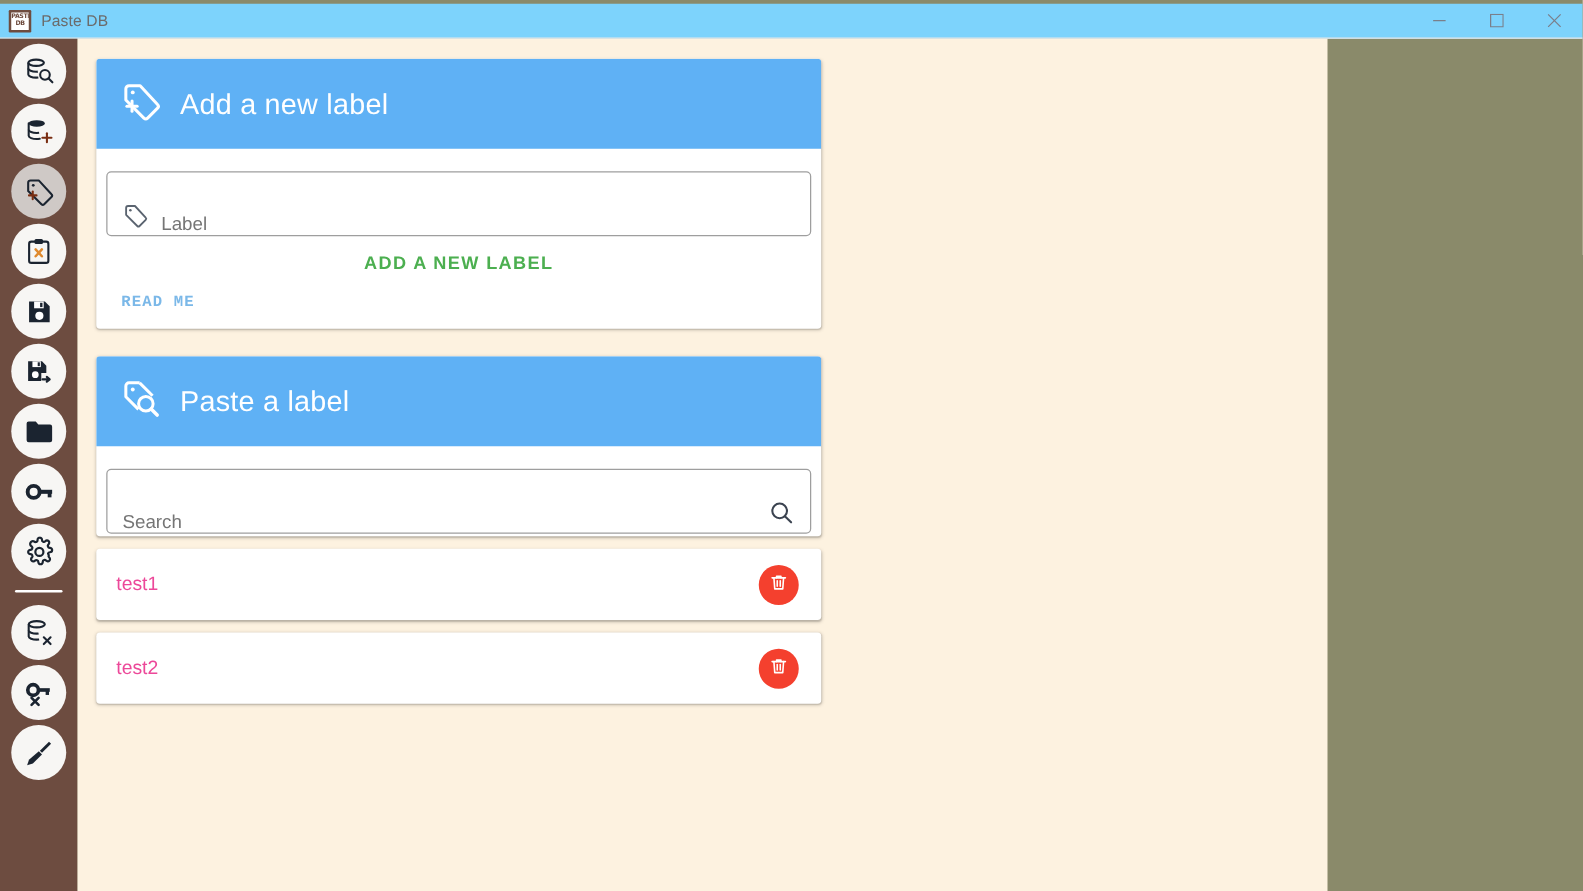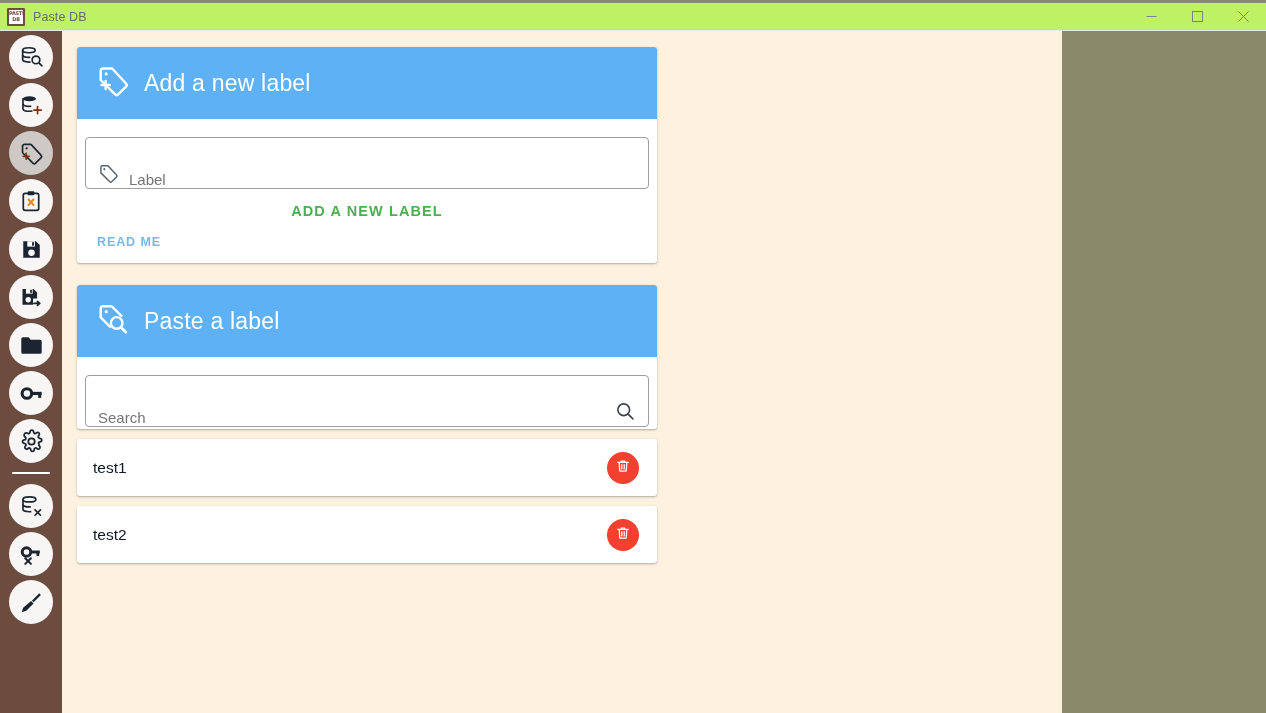--- a/index.html
+++ b/index.html
@@ -10,21 +10,21 @@
     overflow: hidden;
     font-family: "Liberation Sans", sans-serif;
     background: #8a8a6a;
   }
 
   
   #titlebar {
     position: absolute;
     top: 3px; left: 0;
     width: 1266px; height: 28px;
-    background: #bef264;
+    background: #7dd3fc;
     border-bottom: 1px solid #e8e8e8;
     display: flex;
     align-items: center;
   }
   #app-icon {
     width: 18px; height: 18px;
     margin-left: 7px; margin-right: 8px;
     background: #6e4c3f;
     border-radius: 1px;
     position: relative;
@@ -142,21 +142,21 @@
     padding: 14px 14px 13px 14px;
     background: transparent;
     border: none;
     color: #4caf50;
     font-family: "Liberation Sans", sans-serif;
     font-size: 14.5px;
     font-weight: bold;
     letter-spacing: 1.1px;
     cursor: pointer;
   }
-  .link-row { padding: 0 0 13px 12px; }
+  .link-row { padding: 0 0 13px 12px; font-family: Liberation Mono, monospace; }
   .link {
     color: #7bb8e8;
     font-size: 12.5px;
     font-weight: bold;
     letter-spacing: 0.9px;
     text-decoration: none;
     cursor: pointer;
   }
 
   
@@ -167,21 +167,21 @@
     height: 57px;
     background: #ffffff;
     border-radius: 3px;
     box-shadow: 0 1px 3px rgba(0,0,0,0.22), 0 1px 1px rgba(0,0,0,0.10);
     display: flex;
     align-items: center;
     padding: 0 18px 0 16px;
   }
   .result-row .name {
     font-size: 15.5px;
-    color: #0f172a;
+    color: #ec4899;
   }
   .del-btn {
     margin-left: auto;
     width: 32px; height: 32px;
     border-radius: 50%;
     background: #f4402e;
     border: none;
     display: flex;
     align-items: center;
     justify-content: center;

